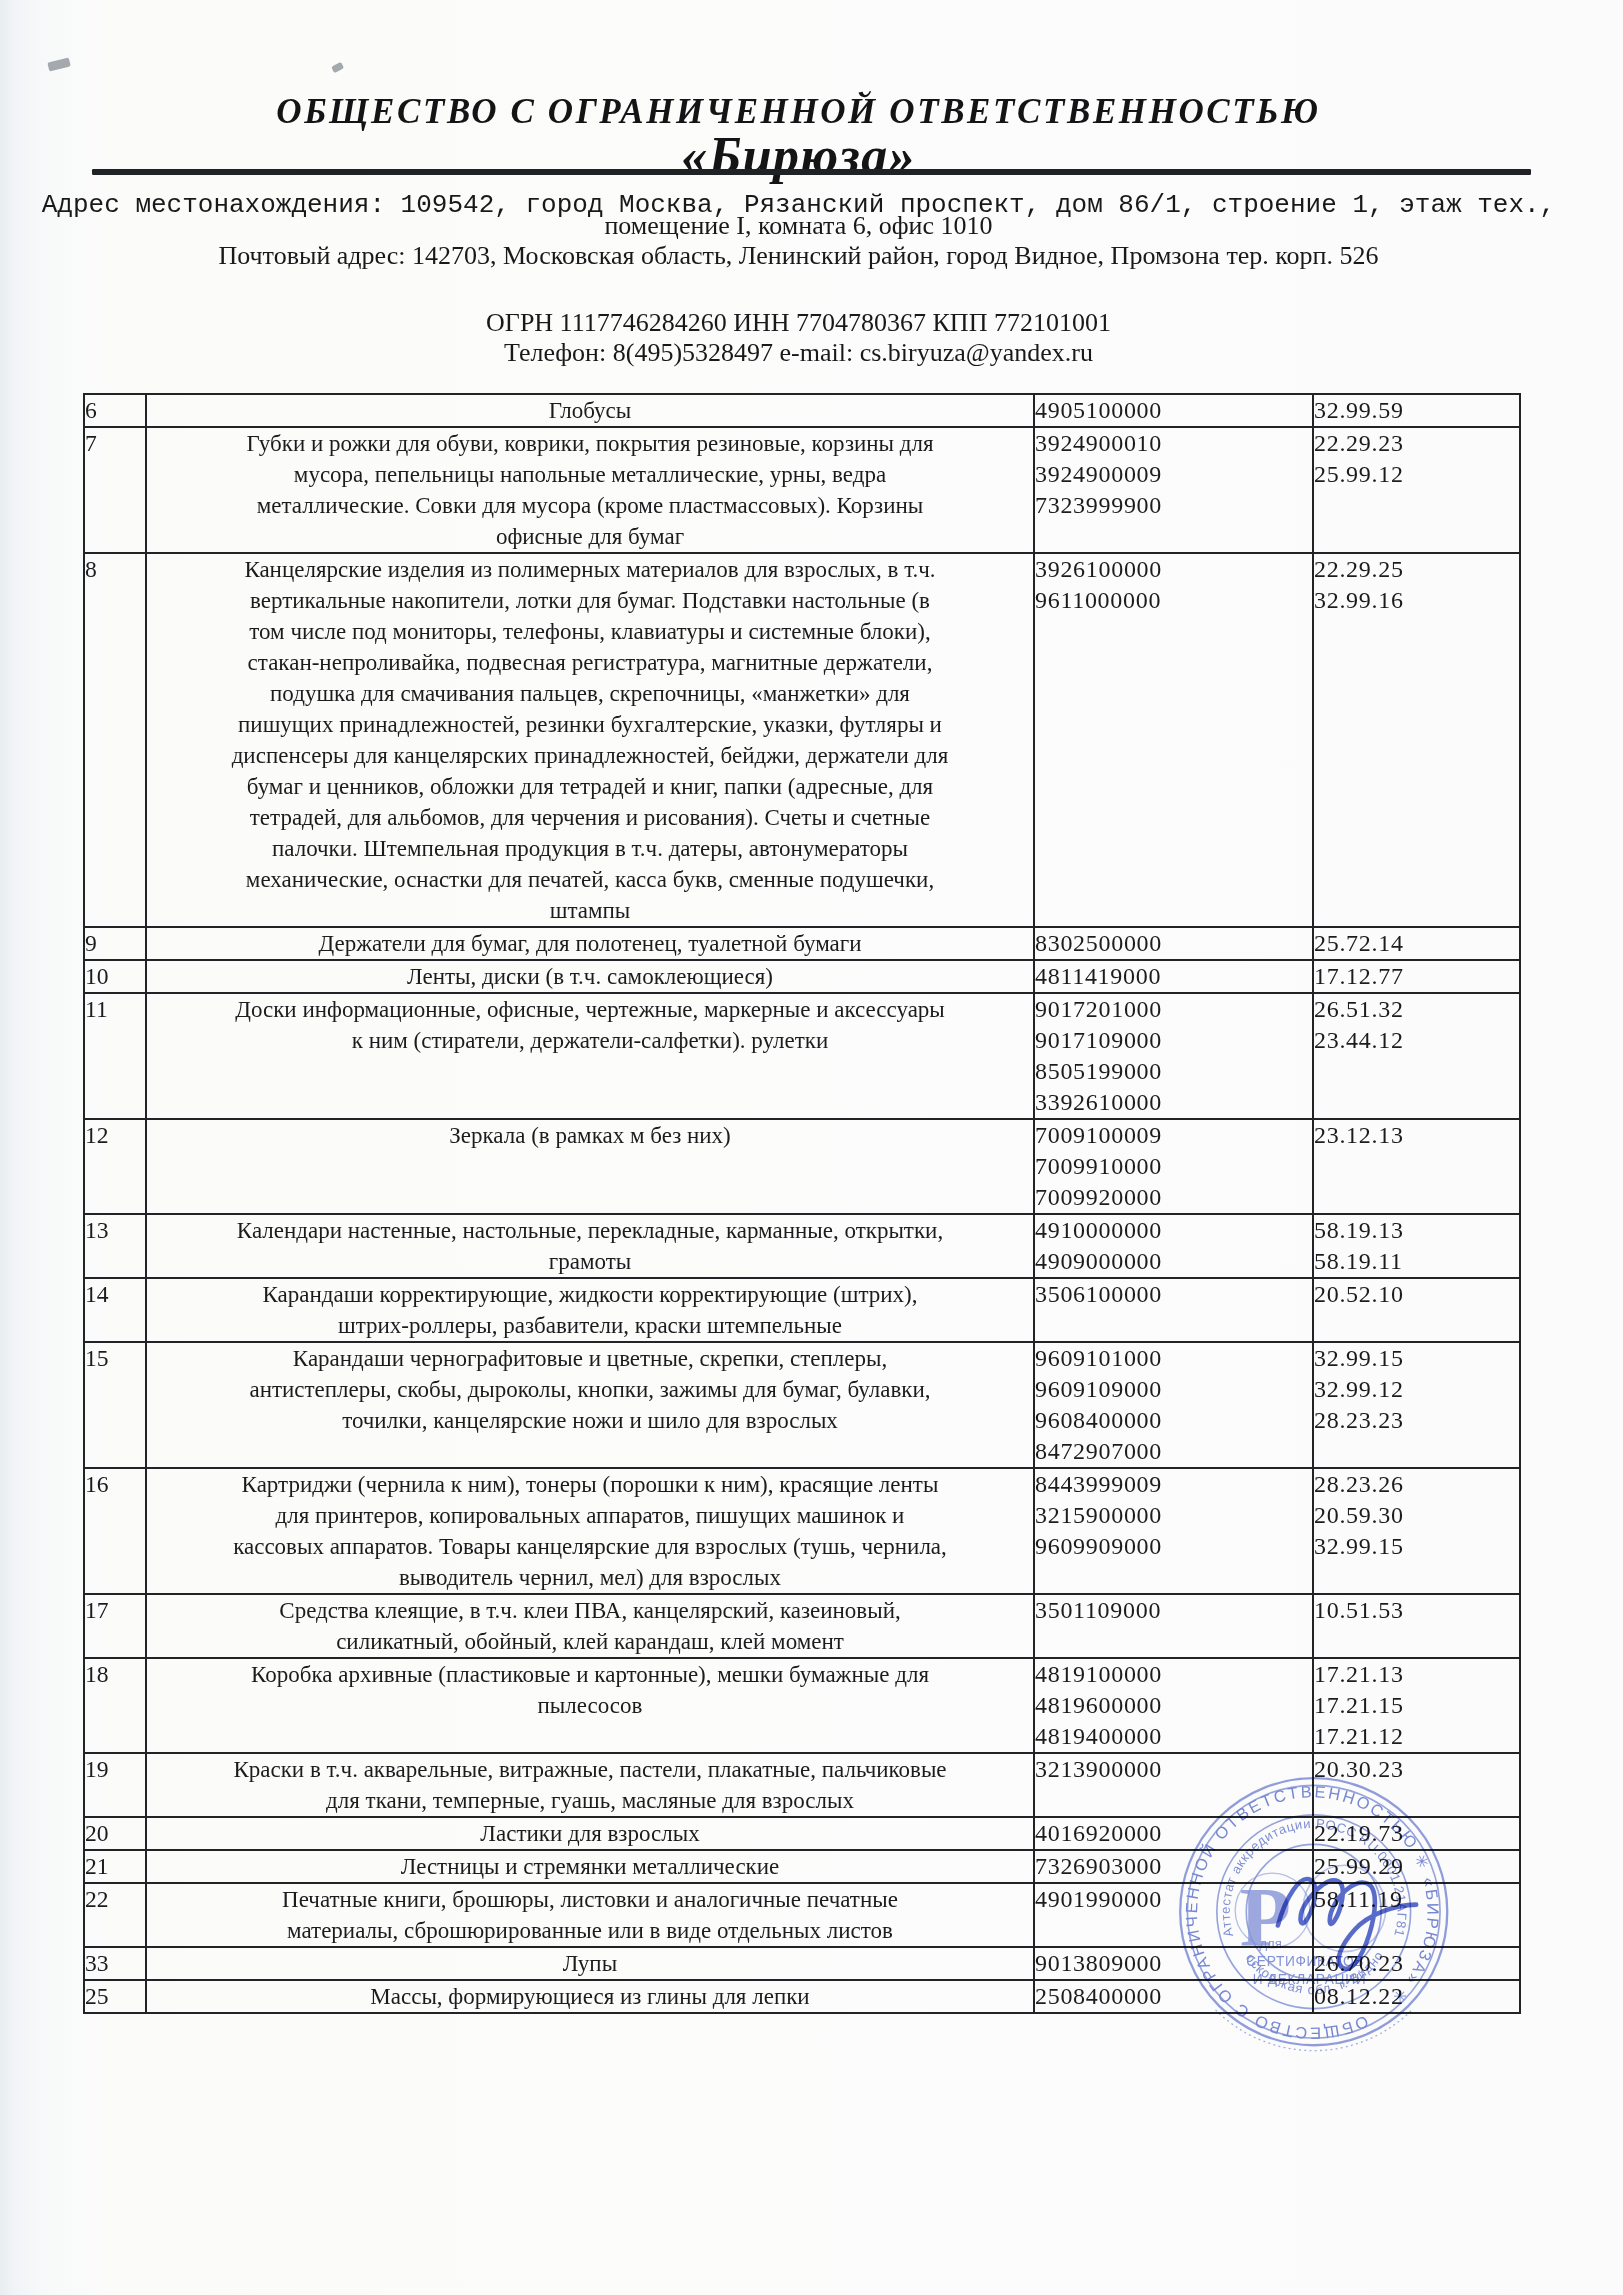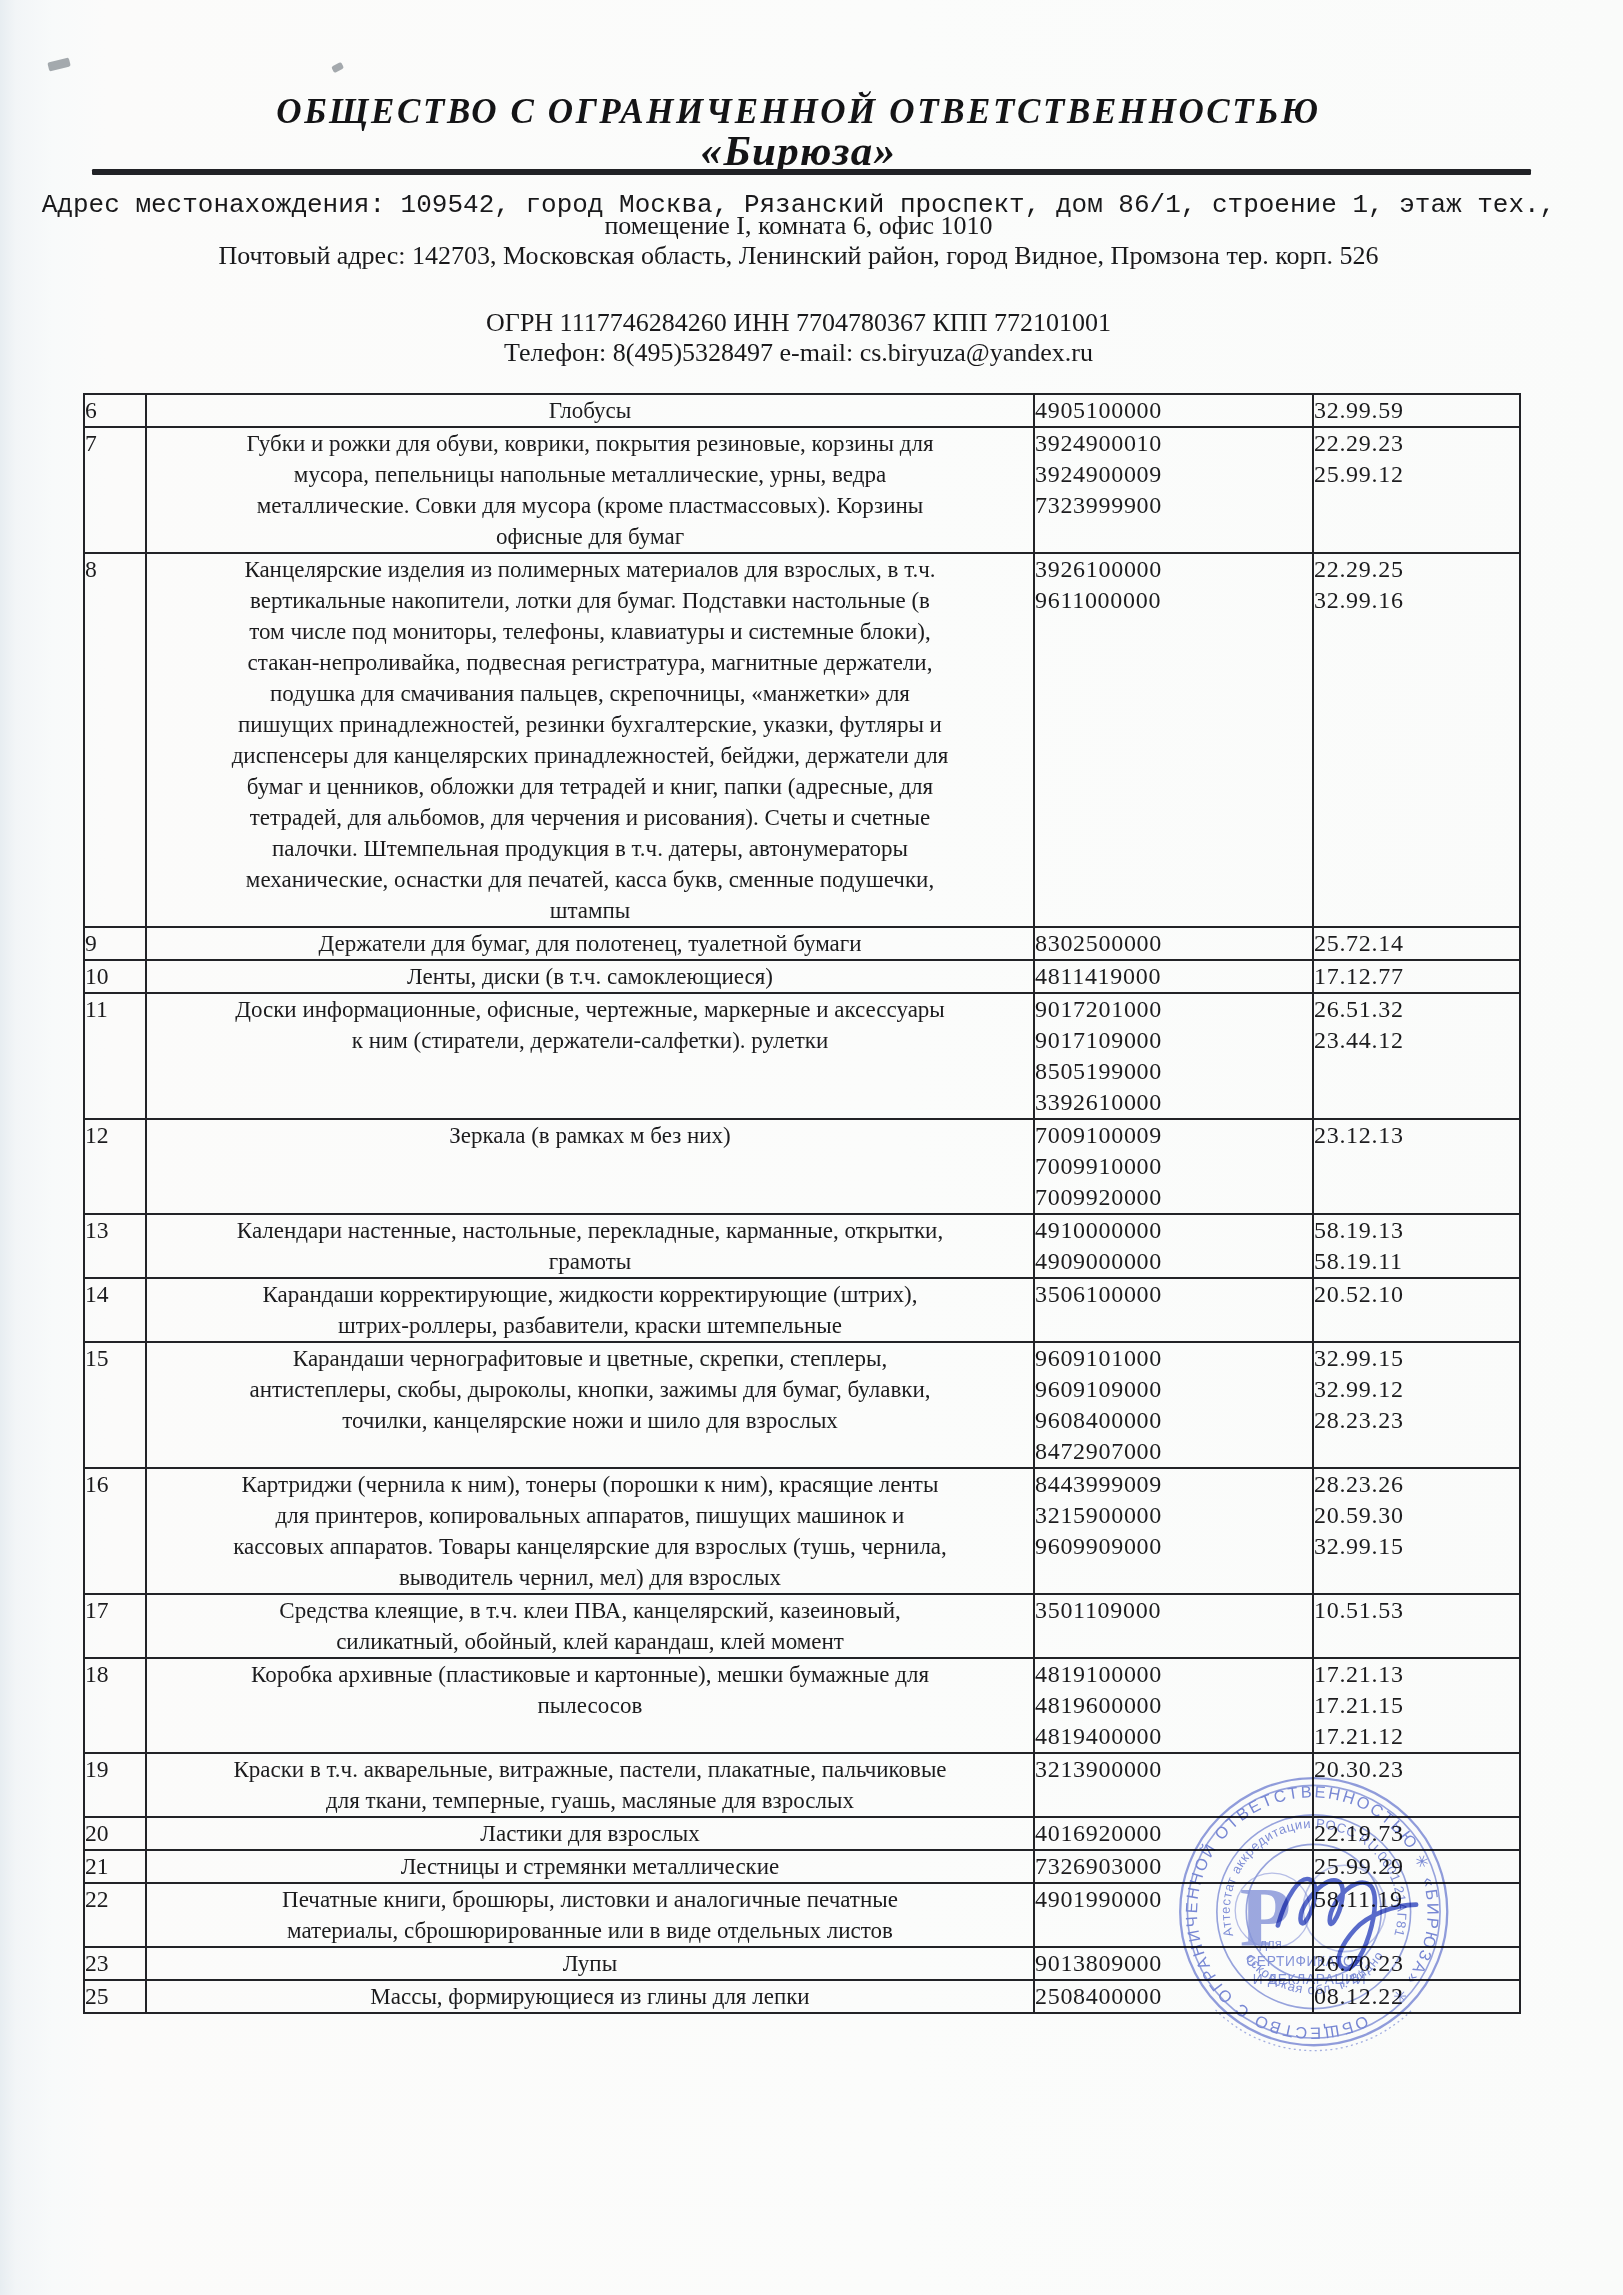--- a/index.html
+++ b/index.html
@@ -7,21 +7,21 @@
     width:1623px;height:2295px;position:relative;overflow:hidden;
     font-family:"Liberation Serif","DejaVu Serif",serif;color:#1c1c1e;
     background:linear-gradient(90deg,#e7edf1 0px,#f2f5f7 15.7px,#f8fafa 52px,#fbfbfa 105px,#fbfcfb 55%,#fafbfa 100%);
   }
   .speck{position:absolute;background:#878d93;opacity:.75;border-radius:2px;}
   .speck.s1{left:48px;top:60px;width:22px;height:8.5px;transform:rotate(-14deg);}
   .speck.s2{left:332px;top:64px;width:11px;height:6.5px;transform:rotate(-28deg);}
 
   .hdr-line{position:absolute;left:0;right:26px;text-align:center;white-space:nowrap;}
   .org-type{top:76px;font-size:35px;font-weight:bold;font-style:italic;letter-spacing:2.6px;color:#141416;margin-top:16px;}
-  .org-name{top:126px;font-size:43px;font-weight:bold;font-style:italic;letter-spacing:1.3px;color:#141416;}
+  .org-name{top:126px;font-size:52px;font-weight:bold;font-style:italic;letter-spacing:1.3px;color:#141416;}
   .rule{position:absolute;left:92px;top:169px;width:1439px;height:5.9px;background:#212226;border-radius:1.3px;}
   .addr{font-size:26px;line-height:30px;color:#19191b;}
   .a1{top:190px;font-family:Liberation Mono, monospace;} .a2{top:211px;} .a3{top:241px;}
   .ogrn{top:308px;font-size:26px;}
   .phone{top:338px;font-size:26px;}
 
   table.doc{
     position:absolute;left:83px;top:393px;width:1428px;
     border-collapse:collapse;table-layout:fixed;
   }
@@ -289,21 +289,21 @@
 материалы, сброшюрированные или в виде отдельных листов</td>
     <td class="c-codes">
           <div class="code-line">4901990000</div>
         </td>
     <td class="c-okpd">
           <div class="code-line">58.11.19</div>
         </td>
   </tr>
 
   <tr>
-    <td class="c-num">23</td>
+    <td class="c-num">33</td>
     <td class="c-desc">Лупы</td>
     <td class="c-codes">
           <div class="code-line">9013809000</div>
         </td>
     <td class="c-okpd">
           <div class="code-line">26.70.23</div>
         </td>
   </tr>
 
 

